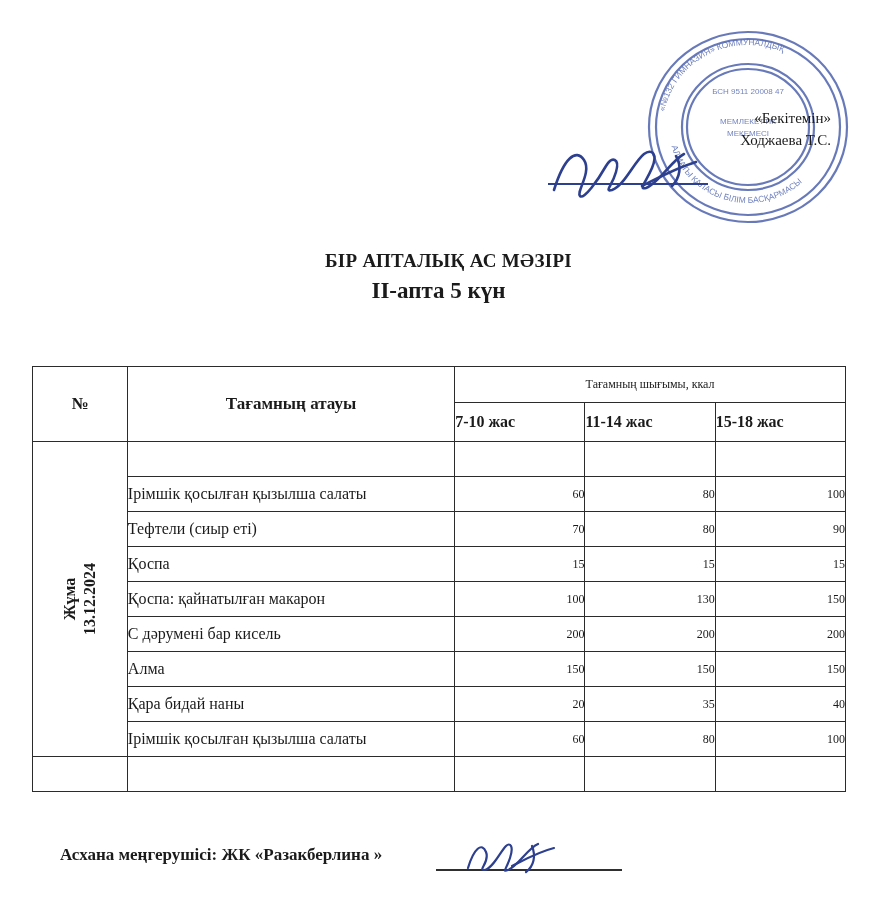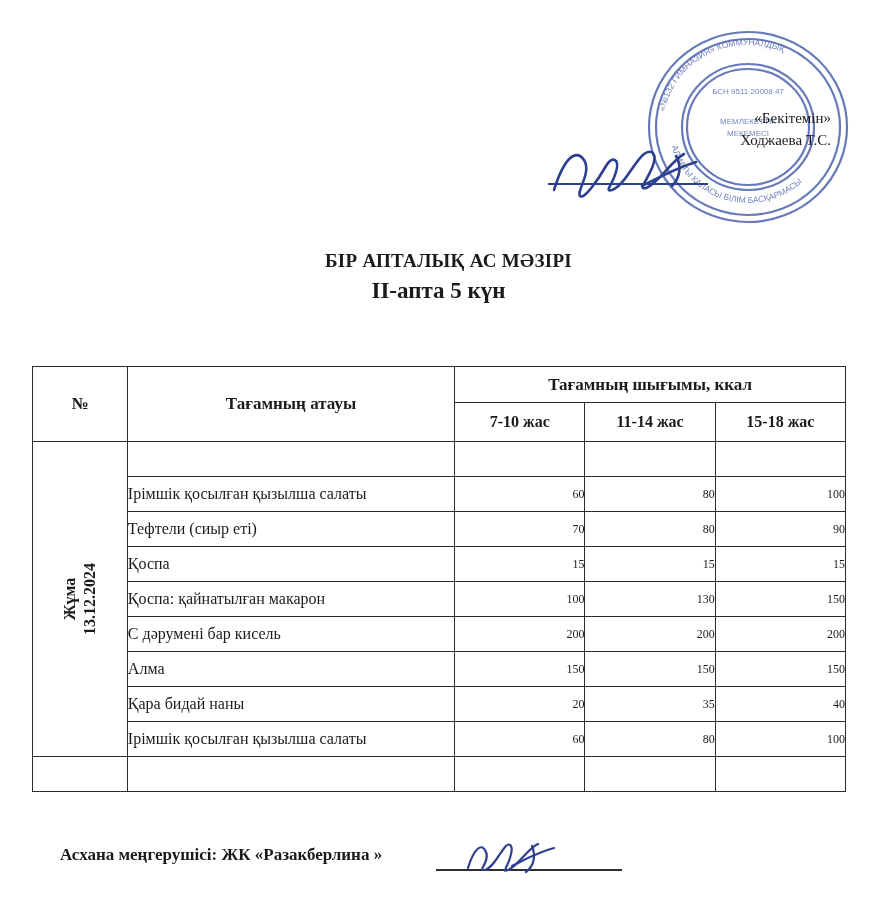--- a/index.html
+++ b/index.html
@@ -103,27 +103,26 @@
     font-size: 17px;
   }
   .th-dish {
     width: 328px;
     text-align: center;
     font-weight: bold;
     font-size: 17px;
   }
   .th-yield {
     text-align: center;
-    font-weight: bold;
-    font-size: 17px;
+    font-weight: normal;
+    font-size: 12px;
     height: 34px;
   }
   .age-cell {
     width: 130px;
-    text-align: center;
     font-weight: bold;
     font-size: 16px;
     height: 36px;
     vertical-align: bottom;
     padding-bottom: 3px;
   }
   .head-tall {
     height: 74px;
   }
   .spacer-row td {

